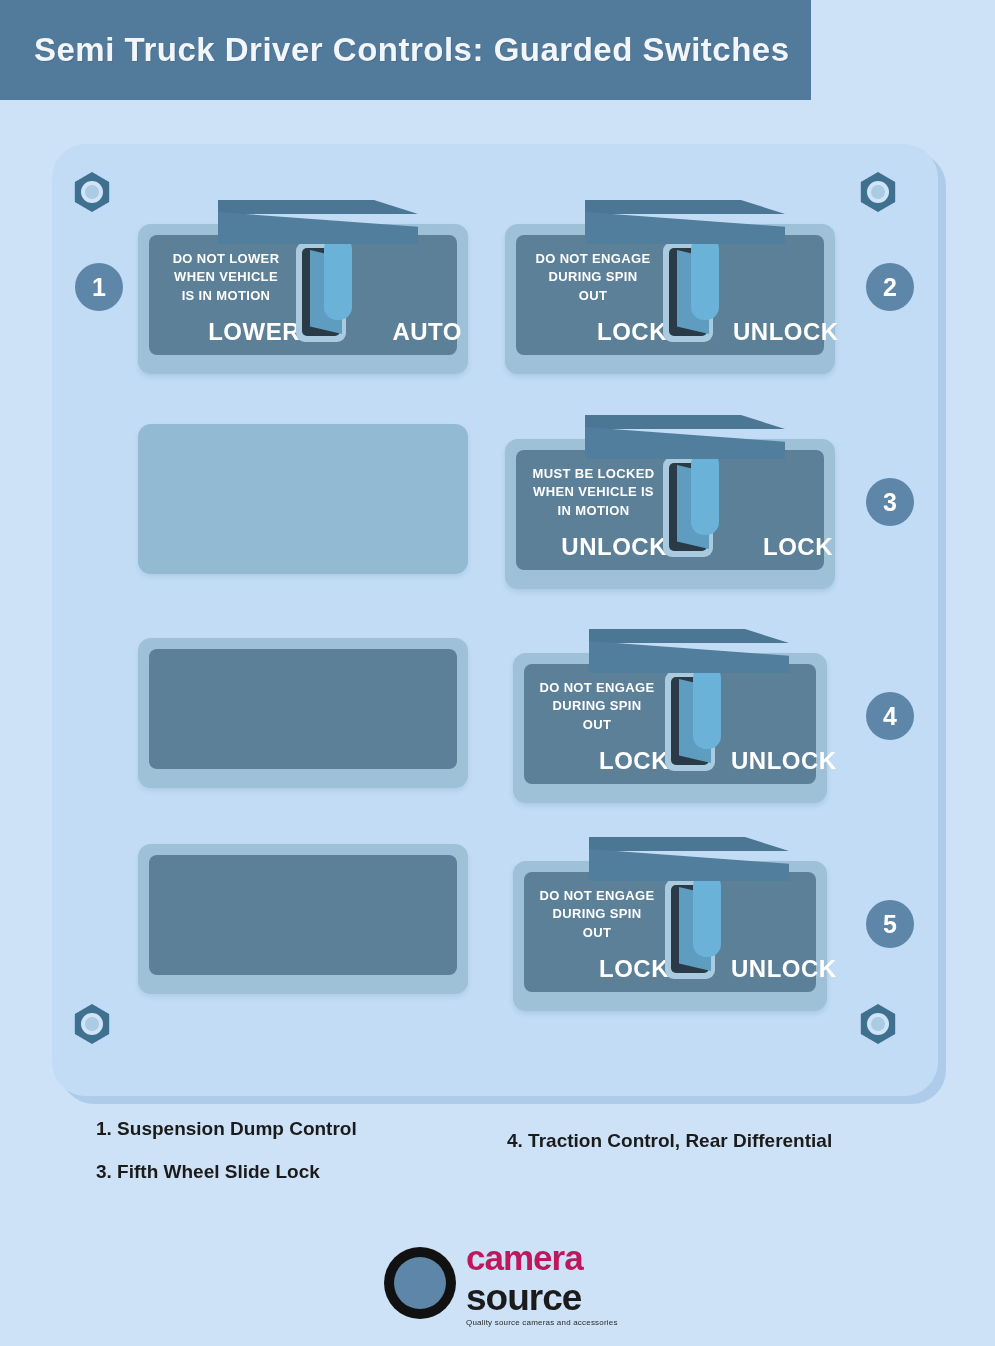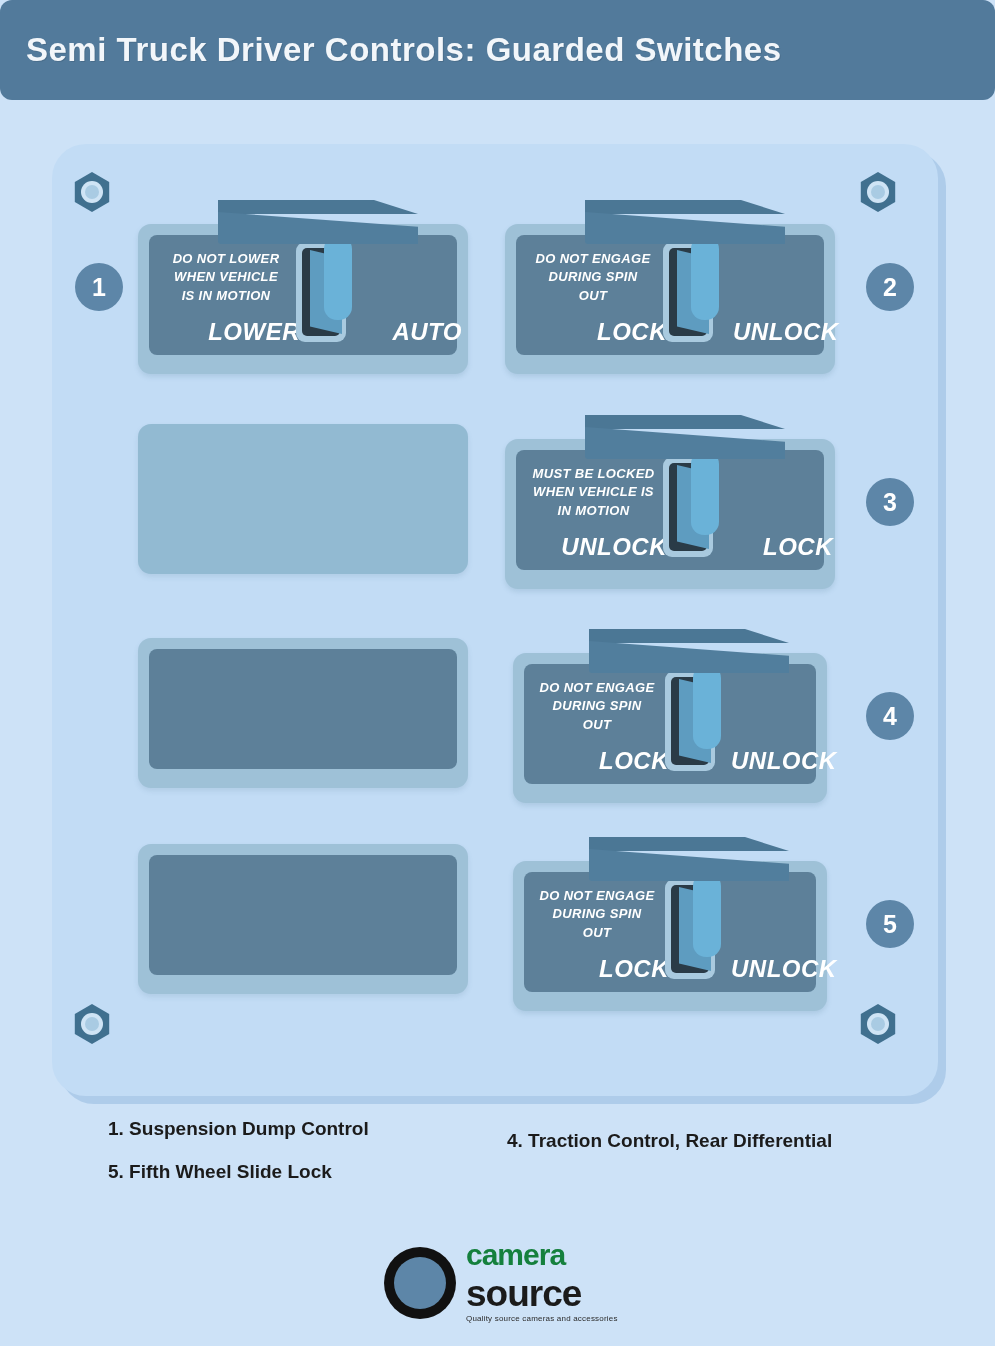--- a/index.html
+++ b/index.html
@@ -9,27 +9,26 @@
     width: 995px;
     height: 1346px;
     background: #cde2f7;
     font-family: "Liberation Sans", sans-serif;
     overflow: hidden;
     position: relative;
   }
 
   
   .header {
-    width: 995px;
+    width: 811px;
     height: 100px;
     background: #527a9b;
     display: flex;
     align-items: center;
-    padding-left: 26px;
-    border-radius: 12px;
+    padding-left: 34px;
   }
   .header-title {
     color: #f2f6fa;
     font-size: 33px;
     font-weight: bold;
     letter-spacing: 0.5px;
     text-shadow: 1px 1px 0 rgba(0,0,0,0.10);
   }
 
   
@@ -95,21 +94,20 @@
     font-size: 25px;
     font-weight: bold;
     display: flex;
     align-items: center;
     justify-content: center;
   }
 
   
   .module {
     position: absolute;
-    font-style: italic;
   }
   .guard {
     position: absolute;
     z-index: 4;
     pointer-events: none;
   }
   .guard .guard-top {
     position: absolute;
     left: 0; top: 0;
     width: 100%; height: 14px;
@@ -212,21 +210,21 @@
     border-radius: 8px;
   }
 
   
   .legend {
     position: absolute;
     left: 0; top: 1118px;
     width: 995px;
   }
   .legend-col { position: absolute; }
-  .legend-col-left  { left: 108px;  top: 0; }
+  .legend-col-left  { left: 96px;  top: 0; }
   .legend-col-right { left: 507px; top: 12px; }
   .legend-item {
     color: #1b1b1b;
     font-size: 19px;
     font-weight: bold;
     margin-bottom: 21px;
     white-space: nowrap;
   }
 
   
@@ -245,23 +243,23 @@
     align-items: center;
     justify-content: center;
   }
   .logo-lens-inner {
     width: 52px; height: 52px;
     border-radius: 50%;
     background: #5d86a8;
   }
   .logo-text { position: absolute; left: 82px; top: 0; }
   .logo-camera {
-    font-size: 30px;
-    font-weight: bold;
-    color: #15803d;
+    font-size: 35px;
+    font-weight: bold;
+    color: #be185d;
     letter-spacing: -1px;
     line-height: 0.95;
   }
   .logo-source {
     font-size: 37px;
     font-weight: bold;
     color: #1b1b1b;
     letter-spacing: -1px;
     line-height: 0.95;
     margin-top: 6px;
@@ -417,21 +415,21 @@
         <div class="blade"></div>
         <div class="lever"></div>
     </div>
   </div>
   <div class="num-badge" style="left:814px; top:756px;">5</div>
 </div>
 
 <div class="legend">
   <div class="legend-col legend-col-left">
     <div class="legend-item">1. Suspension Dump Control</div>
-    <div class="legend-item">5. Fifth Wheel Slide Lock</div>
+    <div class="legend-item">3. Fifth Wheel Slide Lock</div>
   </div>
   <div class="legend-col legend-col-right">
     <div class="legend-item">4. Traction Control, Rear Differential</div>
   </div>
 </div>
 
 <div class="logo">
   <div class="logo-lens">
     <div class="logo-lens-inner"></div>
   </div>

